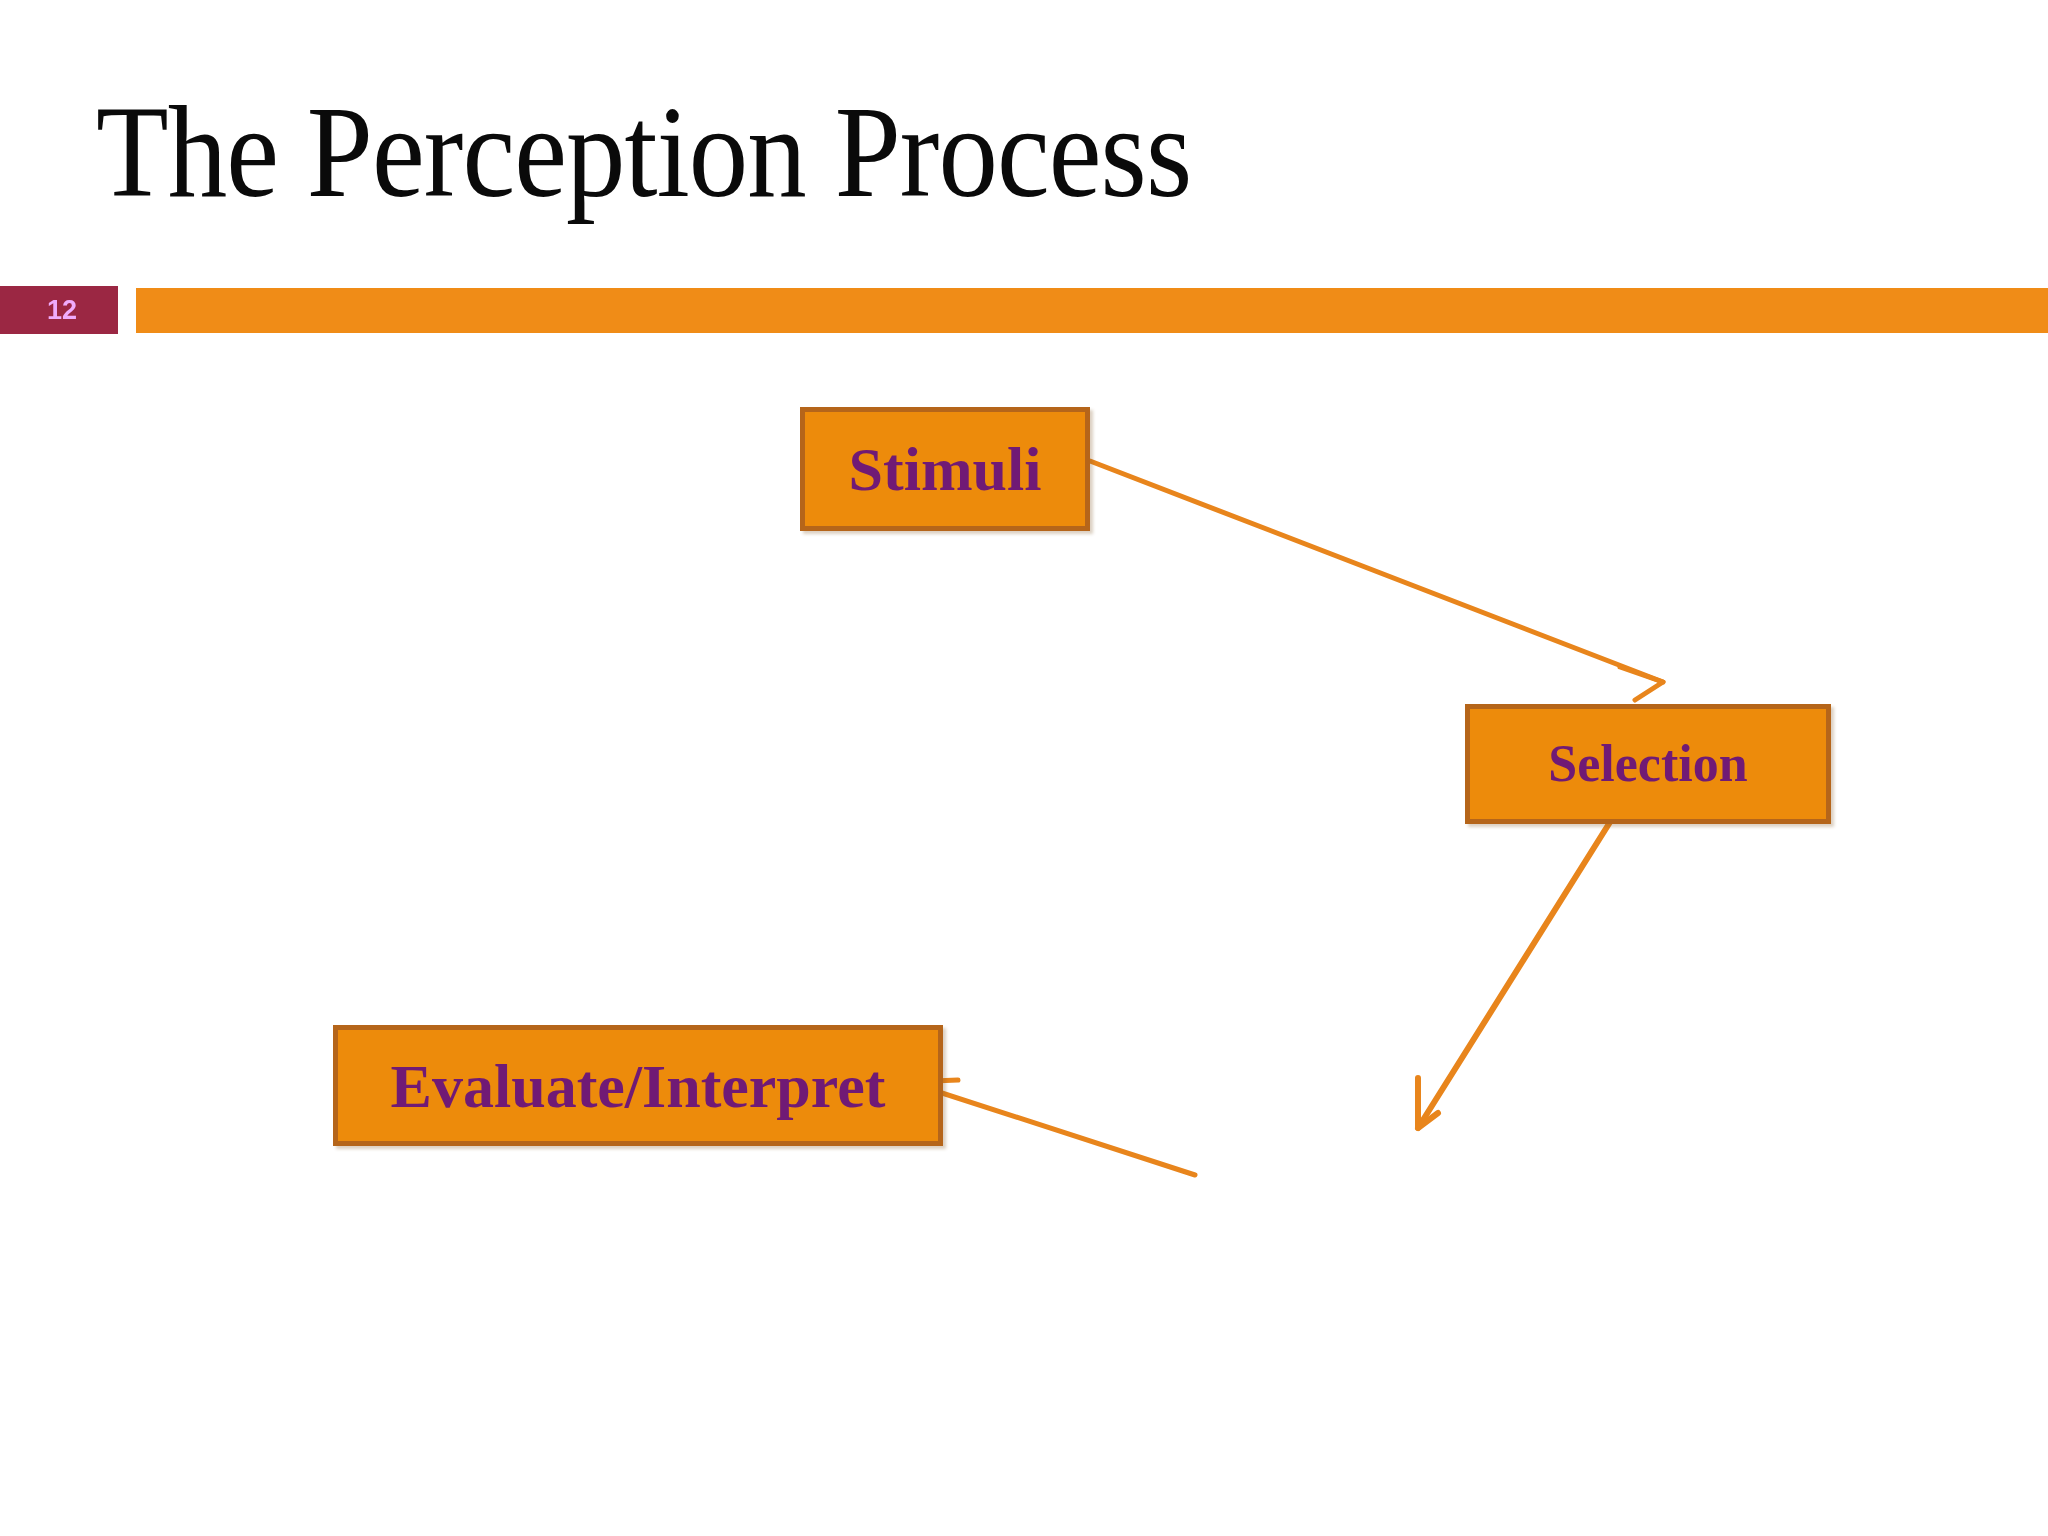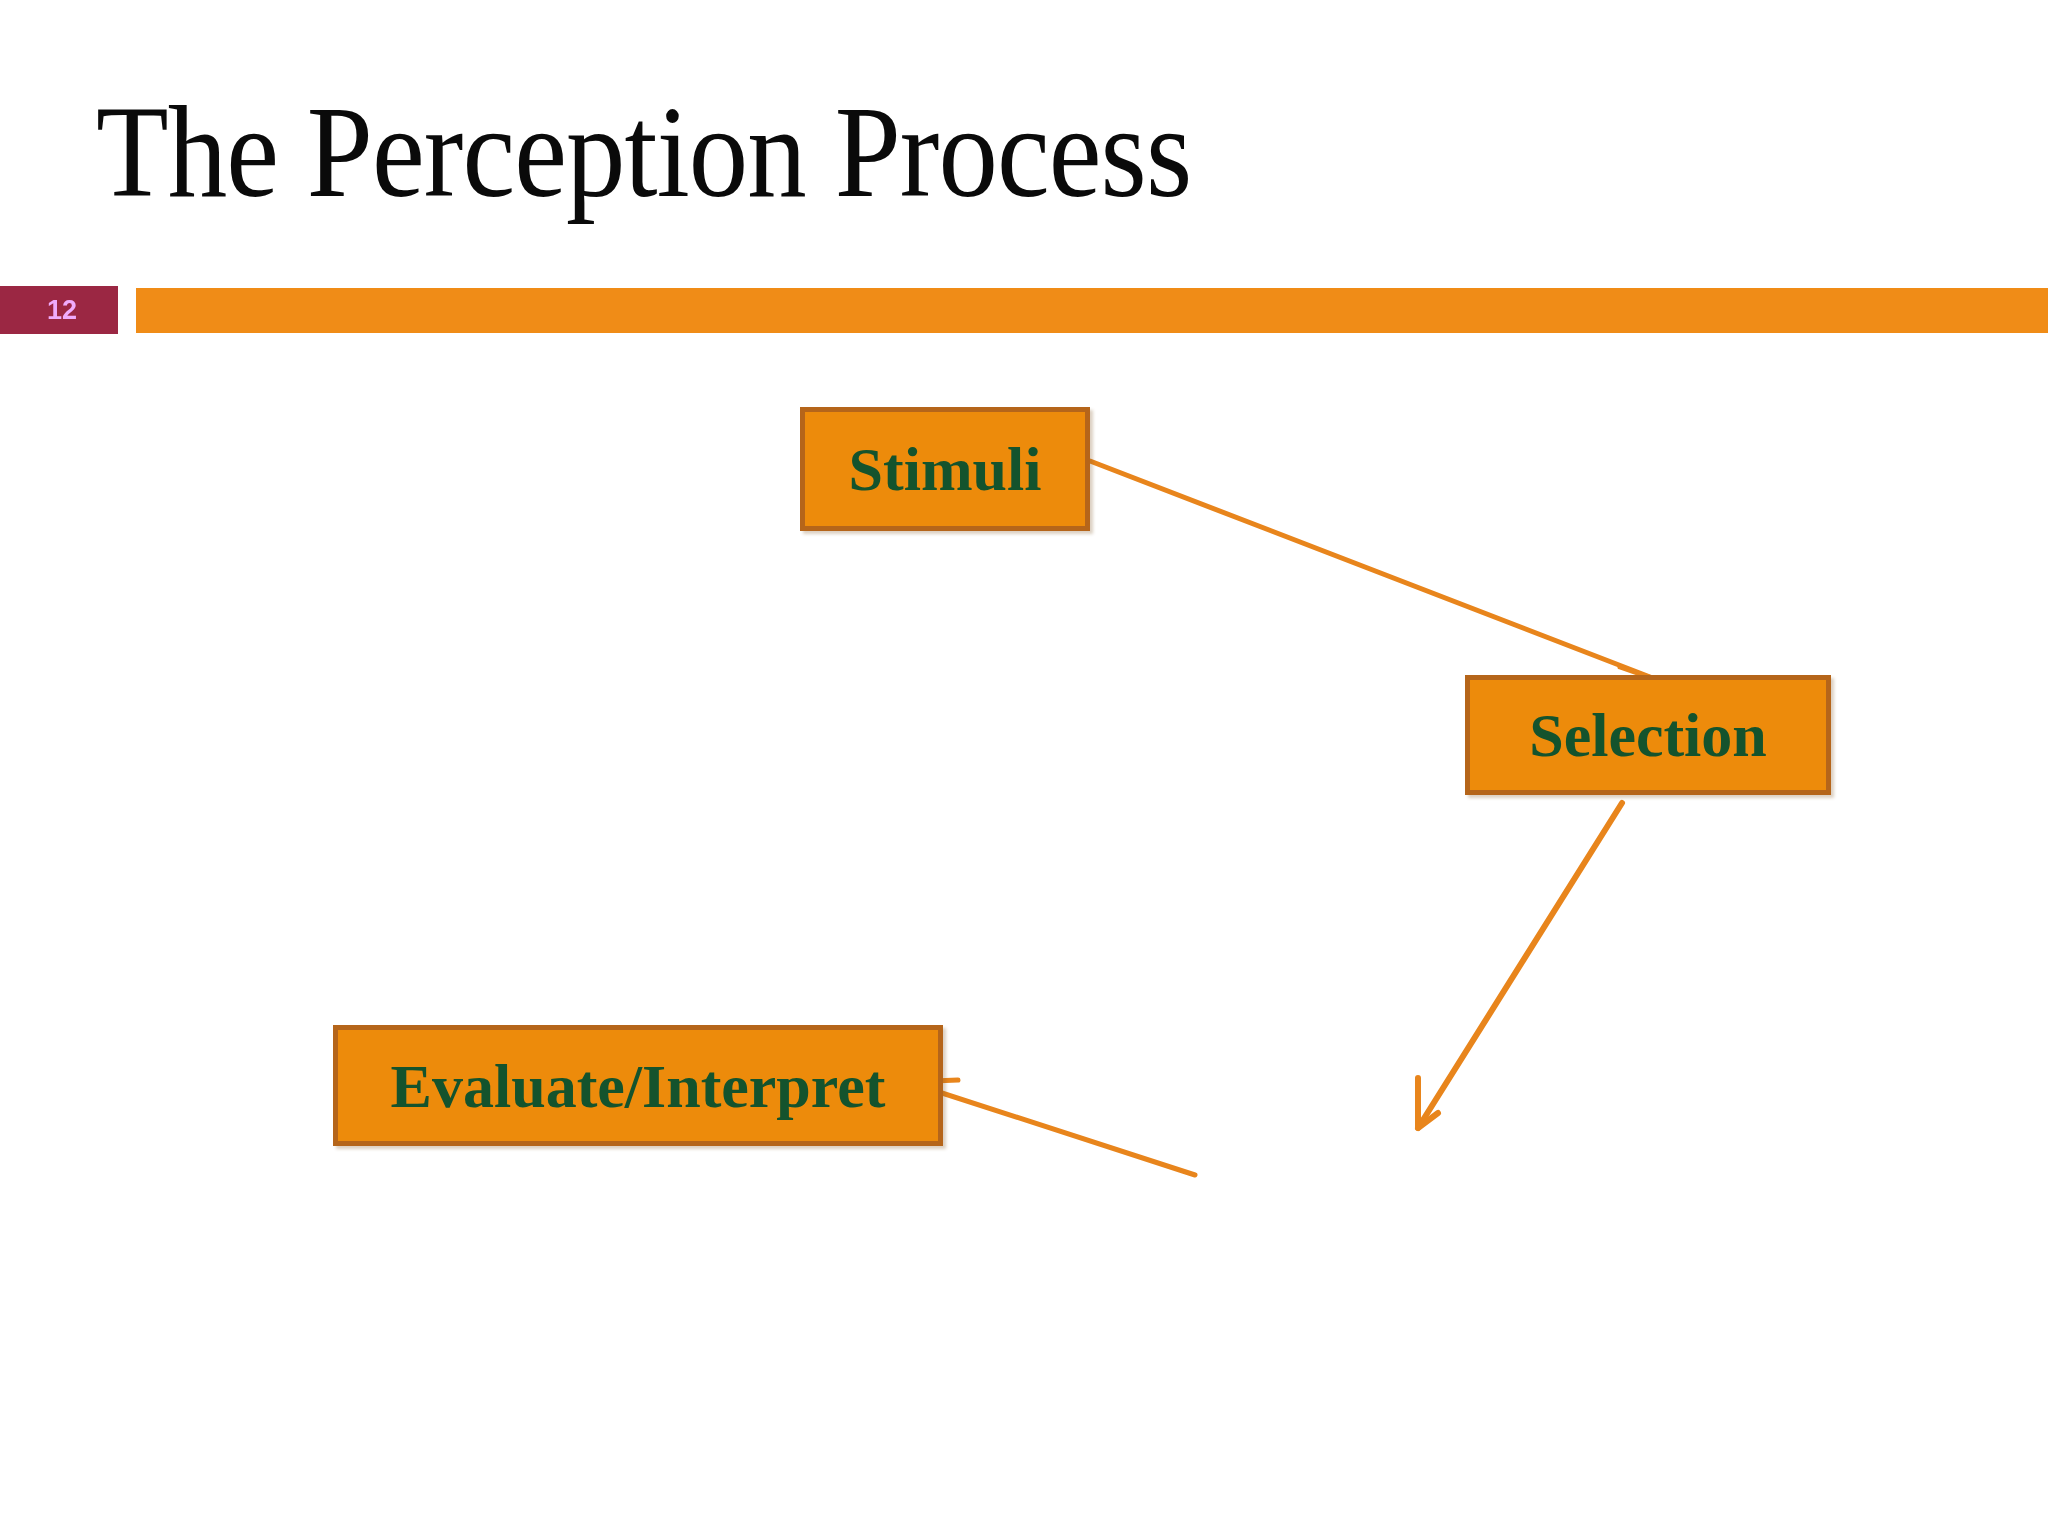--- a/index.html
+++ b/index.html
@@ -66,34 +66,34 @@
 
   
   .proc-box {
     position: absolute;
     background: #ED8B0B;
     border: 5px solid #B5651A;
     box-sizing: border-box;
     display: flex;
     align-items: center;
     justify-content: center;
-    color: #14532d;
+    color: #701a75;
     font-family: "Liberation Serif", serif;
     font-weight: 700;
     line-height: 1;
     white-space: nowrap;
     box-shadow: 3px 3px 3px rgba(130,90,40,0.28);
   }
   #box-stimuli {
     left: 800px;  top: 407px;  width: 290px;  height: 124px;
     font-size: 62px;
   }
   #box-selection {
-    left: 1465px; top: 675px;  width: 366px;  height: 120px;
-    font-size: 62px;
+    left: 1465px; top: 704px;  width: 366px;  height: 120px;
+    font-size: 52px;
   }
   #box-evaluate {
     left: 305px;  top: 1025px; width: 610px;  height: 121px;
     font-size: 62px;
     margin-left: 28px;
   }
   #box-organization {
     left: 1193px; top: 1130px; width: 451px;  height: 121px;
     font-size: 62px;
   }

